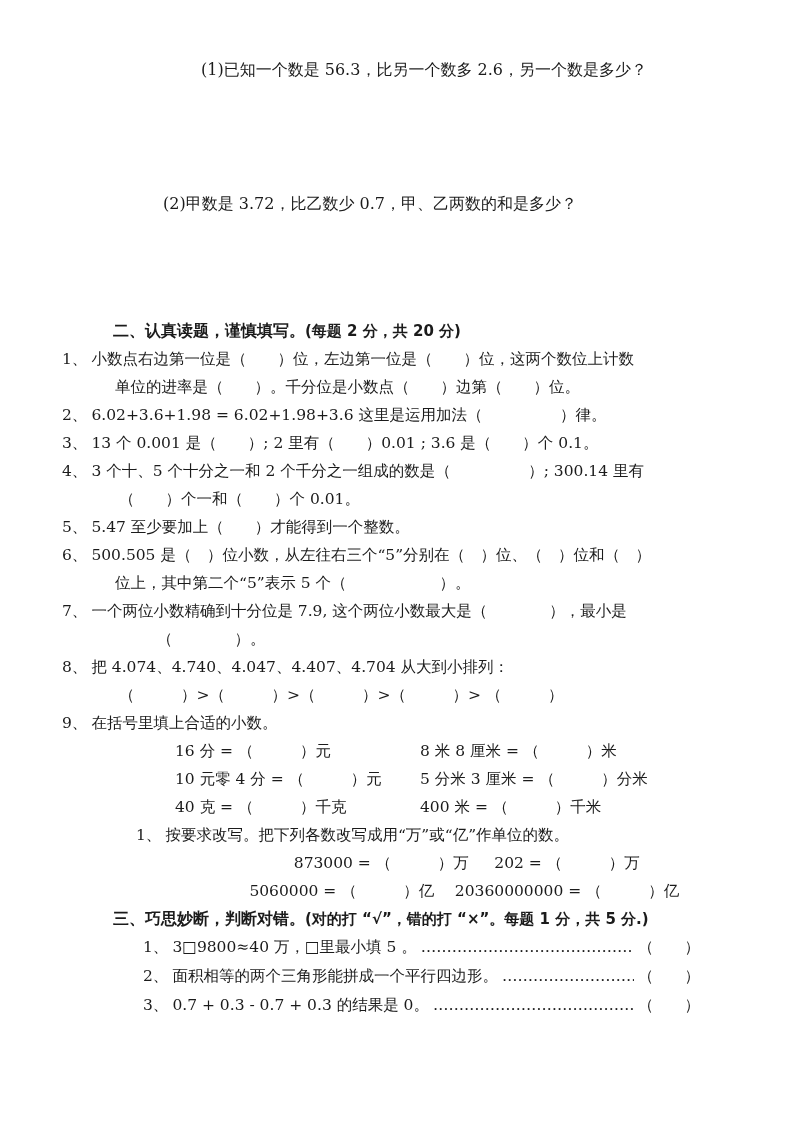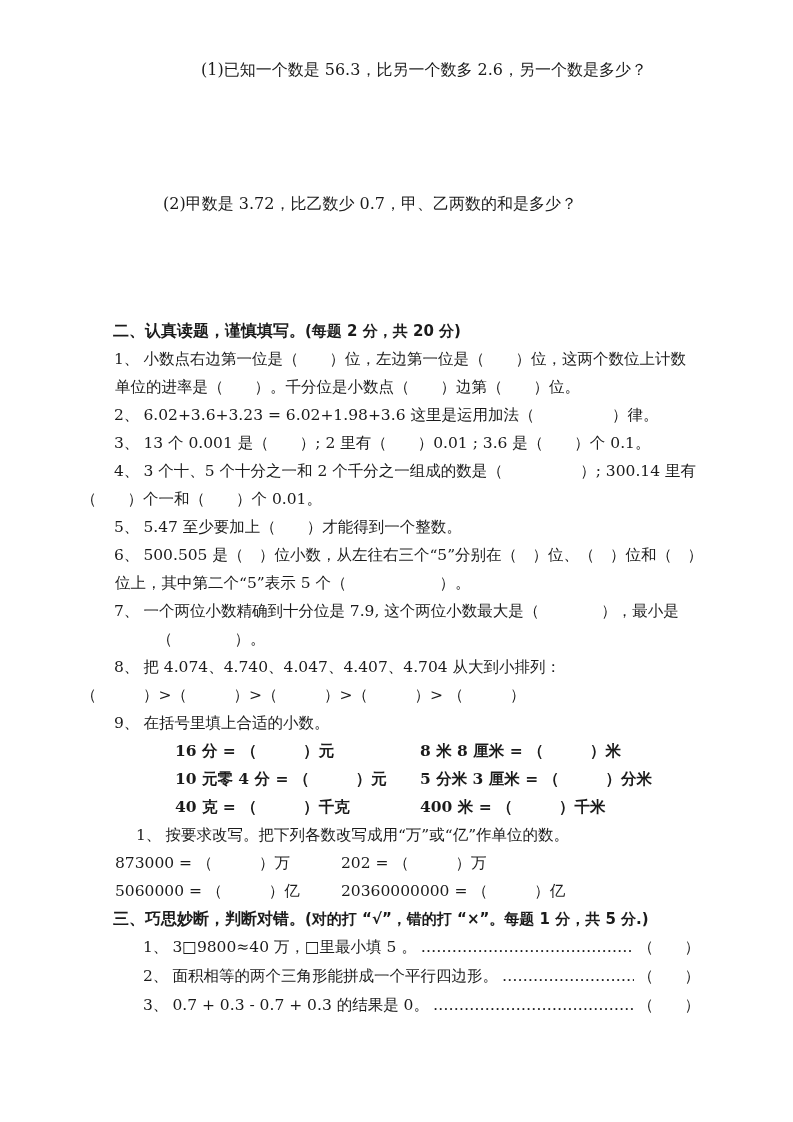--- a/index.html
+++ b/index.html
@@ -18,29 +18,29 @@
   .main{position:absolute;left:0;top:317px;width:793px;}
   .sec-head{
     height:28px;line-height:28px;
     padding-left:113px;
     font-family:"DejaVu Sans","Liberation Sans",sans-serif;
     font-weight:700;font-size:16px;
     white-space:nowrap;
   }
   .sec-note{font-size:15px;}
   .line{height:28px;line-height:28px;font-size:15.5px;white-space:nowrap;}
-  .first{padding-left:114px;}
+  .first{padding-left:62px;}
   .first10{padding-left:136px;}
   .no{margin-right:4px;}
   .cont{padding-left:115px;}
   .cont7{padding-left:157px;}
-  .cont-paren{padding-left:81px;}
-  .row9{padding-left:175px;font-weight:bold;}
+  .cont-paren{padding-left:119px;}
+  .row9{padding-left:175px;}
   .row9 .cl{display:inline-block;width:245px;}
-  .row10{padding-left:115px;}
+  .row10{padding-left:115px;text-align:center;}
   .row10 .cl{display:inline-block;width:226px;}
   .j-line{
     height:29px;line-height:29px;font-size:15.5px;
     margin-left:143px;width:557px;
     display:flex;align-items:baseline;white-space:nowrap;
   }
   .j-line .no{flex:none;}
   .j-line .jt{flex:none;}
   .j-line .dots{flex:1 1 0;overflow:hidden;white-space:nowrap;margin:0 4px;}
   .j-line .blank{flex:none;}
@@ -53,21 +53,21 @@
   <div class="wp p1">(1)已知一个数是 56.3，比另一个数多 2.6，另一个数是多少？</div>
   <div class="wp p2">(2)甲数是 3.72，比乙数少 0.7，甲、乙两数的和是多少？</div>
 
   <div class="main">
 
     <div class="sec-head"><span>二、认真读题，谨慎填写。</span><span class="sec-note">(每题 2 分，共 20 分)</span></div>
 
     <div class="line first"><span class="no">1、</span><span>小数点右边第一位是（　　）位，左边第一位是（　　）位，这两个数位上计数</span></div>
     <div class="line cont">单位的进率是（　　）。千分位是小数点（　　）边第（　　）位。</div>
 
-    <div class="line first"><span class="no">2、</span><span>6.02+3.6+3.23 = 6.02+1.98+3.6 这里是运用加法（　　　　　）律。</span></div>
+    <div class="line first"><span class="no">2、</span><span>6.02+3.6+1.98 = 6.02+1.98+3.6 这里是运用加法（　　　　　）律。</span></div>
 
     <div class="line first"><span class="no">3、</span><span>13 个 0.001 是（　　）; 2 里有（　　）0.01 ; 3.6 是（　　）个 0.1。</span></div>
 
     <div class="line first"><span class="no">4、</span><span>3 个十、5 个十分之一和 2 个千分之一组成的数是（　　　　　）; 300.14 里有</span></div>
     <div class="line cont-paren">（　　）个一和（　　）个 0.01。</div>
 
     <div class="line first"><span class="no">5、</span><span>5.47 至少要加上（　　）才能得到一个整数。</span></div>
 
     <div class="line first"><span class="no">6、</span><span>500.505 是（　）位小数，从左往右三个“5”分别在（　）位、（　）位和（　）</span></div>
     <div class="line cont">位上，其中第二个“5”表示 5 个（　　　　　　）。</div>

